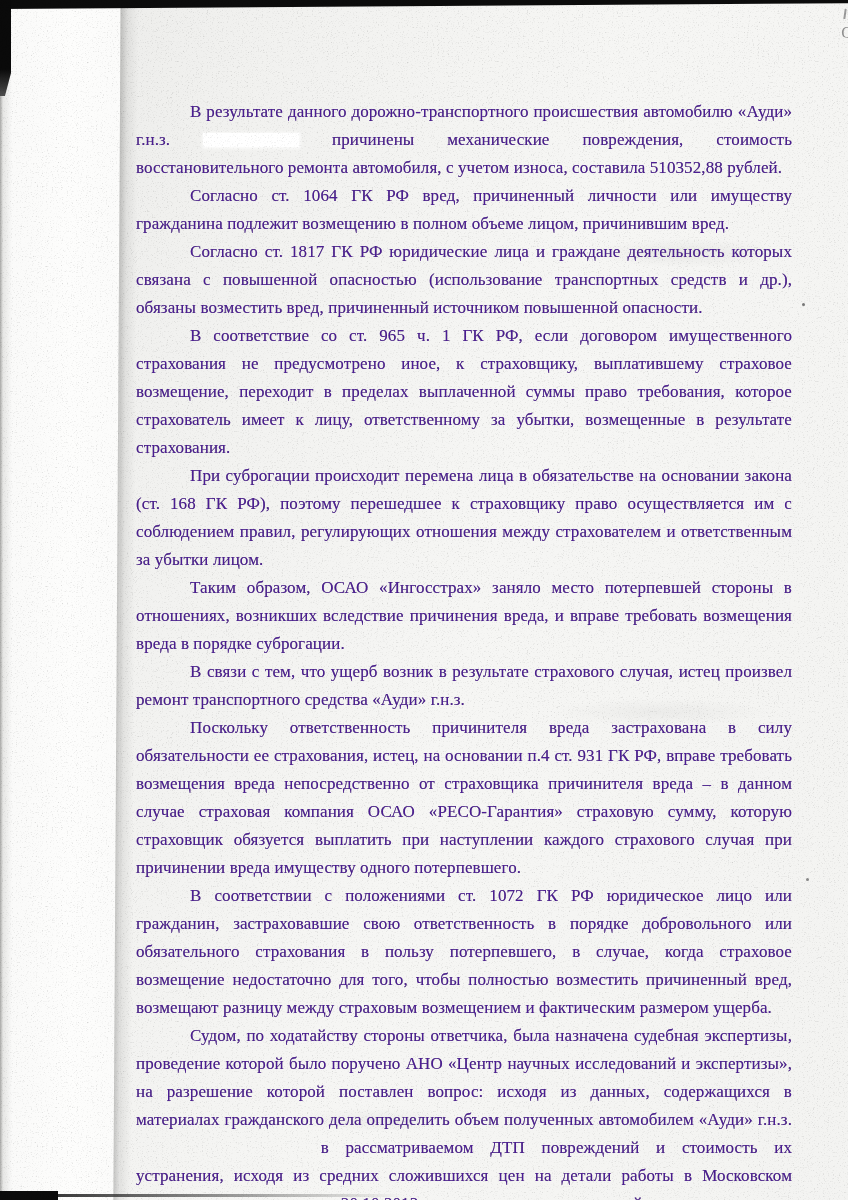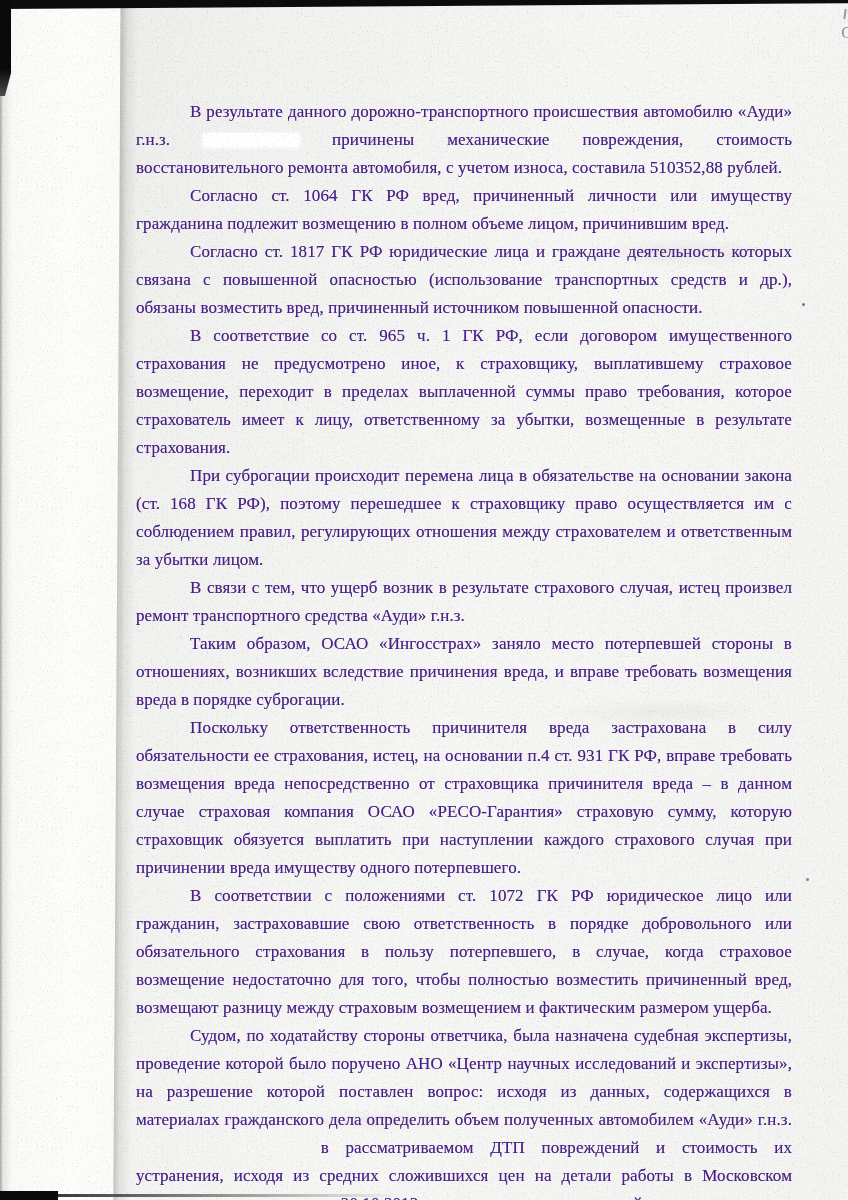--- a/index.html
+++ b/index.html
@@ -110,23 +110,23 @@
 
 
     <p><span>Согласно ст. 1064 ГК РФ вред, причиненный личности или имуществу гражданина подлежит возмещению в полном объеме лицом, причинившим вред.</span></p>
 
     <p><span>Согласно ст. 1817 ГК РФ юридические лица и граждане деятельность которых связана с повышенной опасностью (использование транспортных средств и др.), обязаны возместить вред, причиненный источником повышенной опасности.</span></p>
 
     <p><span>В соответствие со ст. 965 ч. 1 ГК РФ, если договором имущественного страхования не предусмотрено иное, к страховщику, выплатившему страховое возмещение, переходит в пределах выплаченной суммы право требования, которое страхователь имеет к лицу, ответственному за убытки, возмещенные в результате страхования.</span></p>
 
     <p><span>При суброгации происходит перемена лица в обязательстве на основании закона (ст. 168 ГК РФ), поэтому перешедшее к страховщику право осуществляется им с соблюдением правил, регулирующих отношения между страхователем и ответственным за убытки лицом.</span></p>
 
+    <p><span>Таким образом, ОСАО «Ингосстрах»  заняло место потерпевшей стороны в отношениях, возникших вследствие причинения вреда, и вправе требовать возмещения вреда в порядке суброгации.</span></p>
+
     <p><span>В связи с тем, что ущерб возник в результате страхового случая, истец произвел ремонт транспортного средства «Ауди» г.н.з.</span></p>
-
-    <p><span>Таким образом, ОСАО «Ингосстрах»  заняло место потерпевшей стороны в отношениях, возникших вследствие причинения вреда, и вправе требовать возмещения вреда в порядке суброгации.</span></p>
 
     <p><span>Поскольку ответственность причинителя вреда застрахована в силу обязательности ее страхования, истец, на основании п.4 ст. 931 ГК РФ, вправе требовать возмещения вреда непосредственно от страховщика причинителя вреда – в данном случае страховая компания ОСАО «РЕСО-Гарантия» страховую сумму, которую страховщик обязуется выплатить при наступлении каждого страхового случая при причинении вреда имуществу одного потерпевшего.</span></p>
 
     <p><span>В соответствии с положениями ст. 1072 ГК РФ юридическое лицо или гражданин, застраховавшие свою ответственность в порядке добровольного или обязательного страхования в пользу потерпевшего, в случае, когда страховое возмещение недостаточно для того, чтобы полностью возместить причиненный вред, возмещают разницу между страховым возмещением и фактическим размером ущерба.</span></p>
 
     <p><span>Судом, по ходатайству стороны ответчика, была назначена судебная экспертизы, проведение которой было поручено АНО «Центр научных исследований и экспертизы», на разрешение которой поставлен вопрос: исходя из данных, содержащихся в материалах гражданского дела определить объем полученных автомобилем «Ауди» г.н.з.</span>
       <span class="gap"></span>
       <span>в рассматриваемом ДТП повреждений и стоимость их устранения, исходя из средних сложившихся цен на детали работы в Московском регионе, по состоянию на 20.10.2013 года с учетом износа частей, узлов, агрегатов и деталей, используемых при восстановительных работах.</span></p>
 
   </div>

